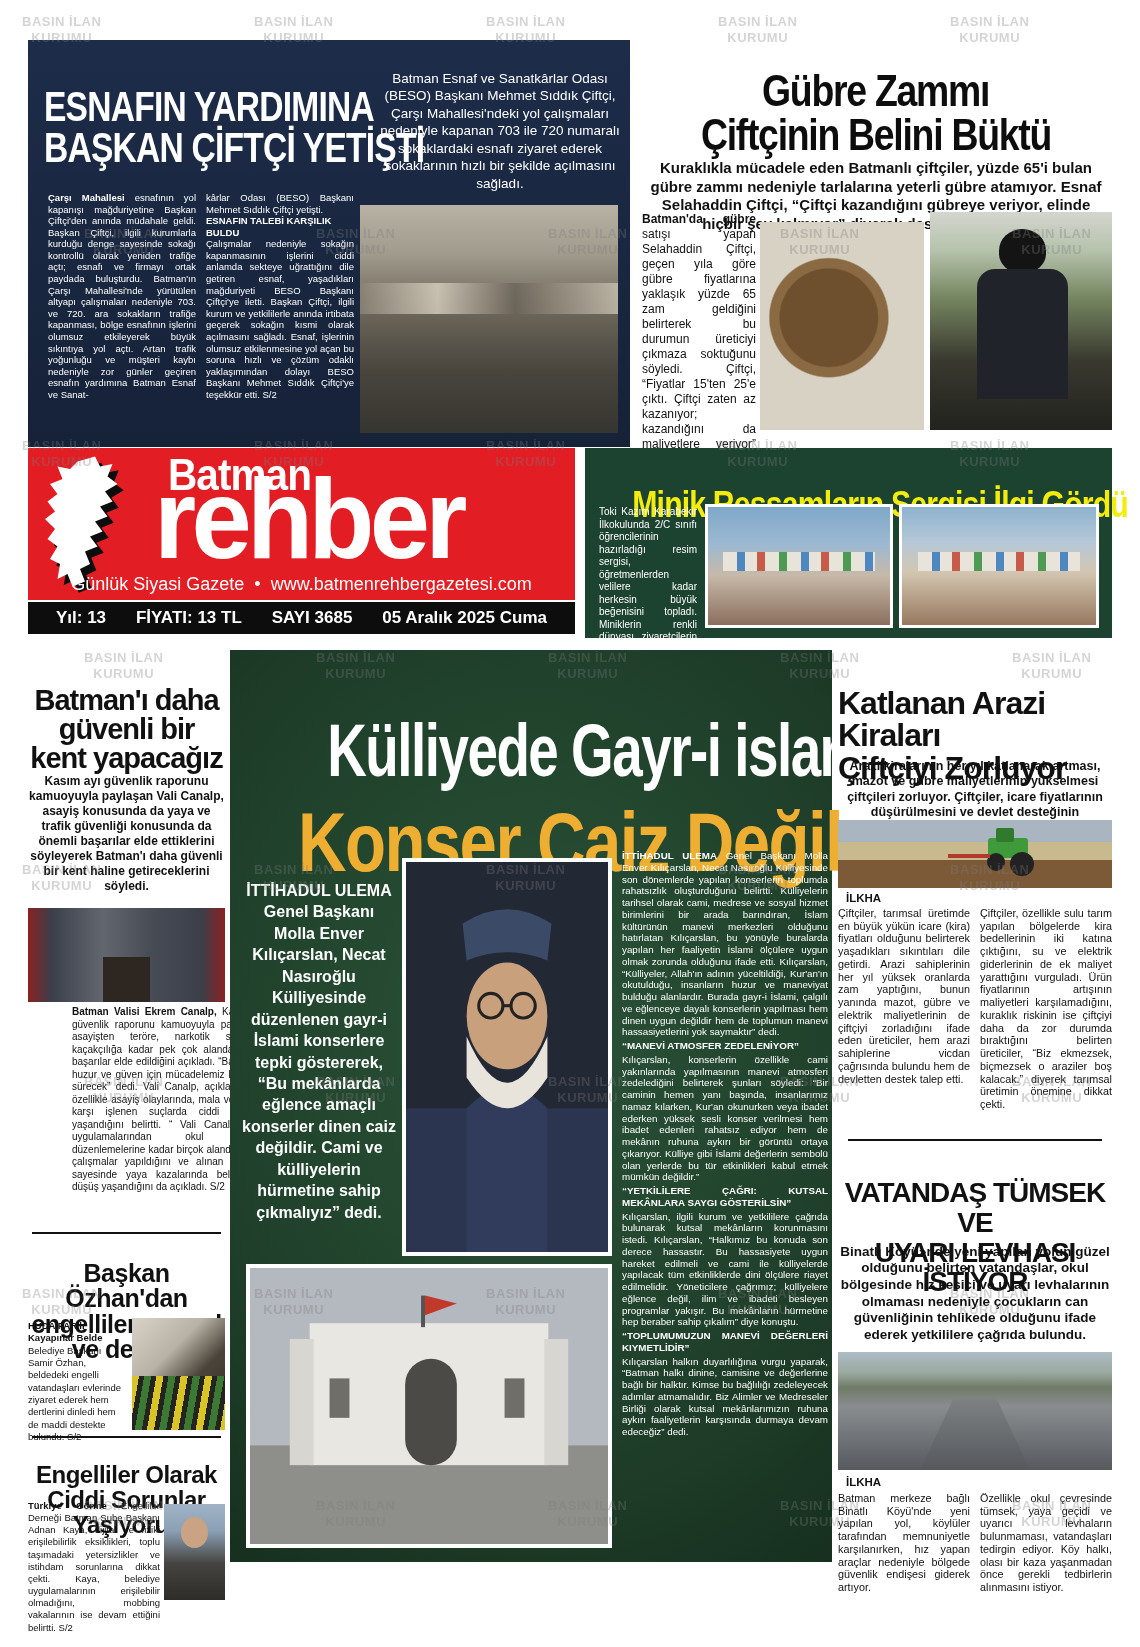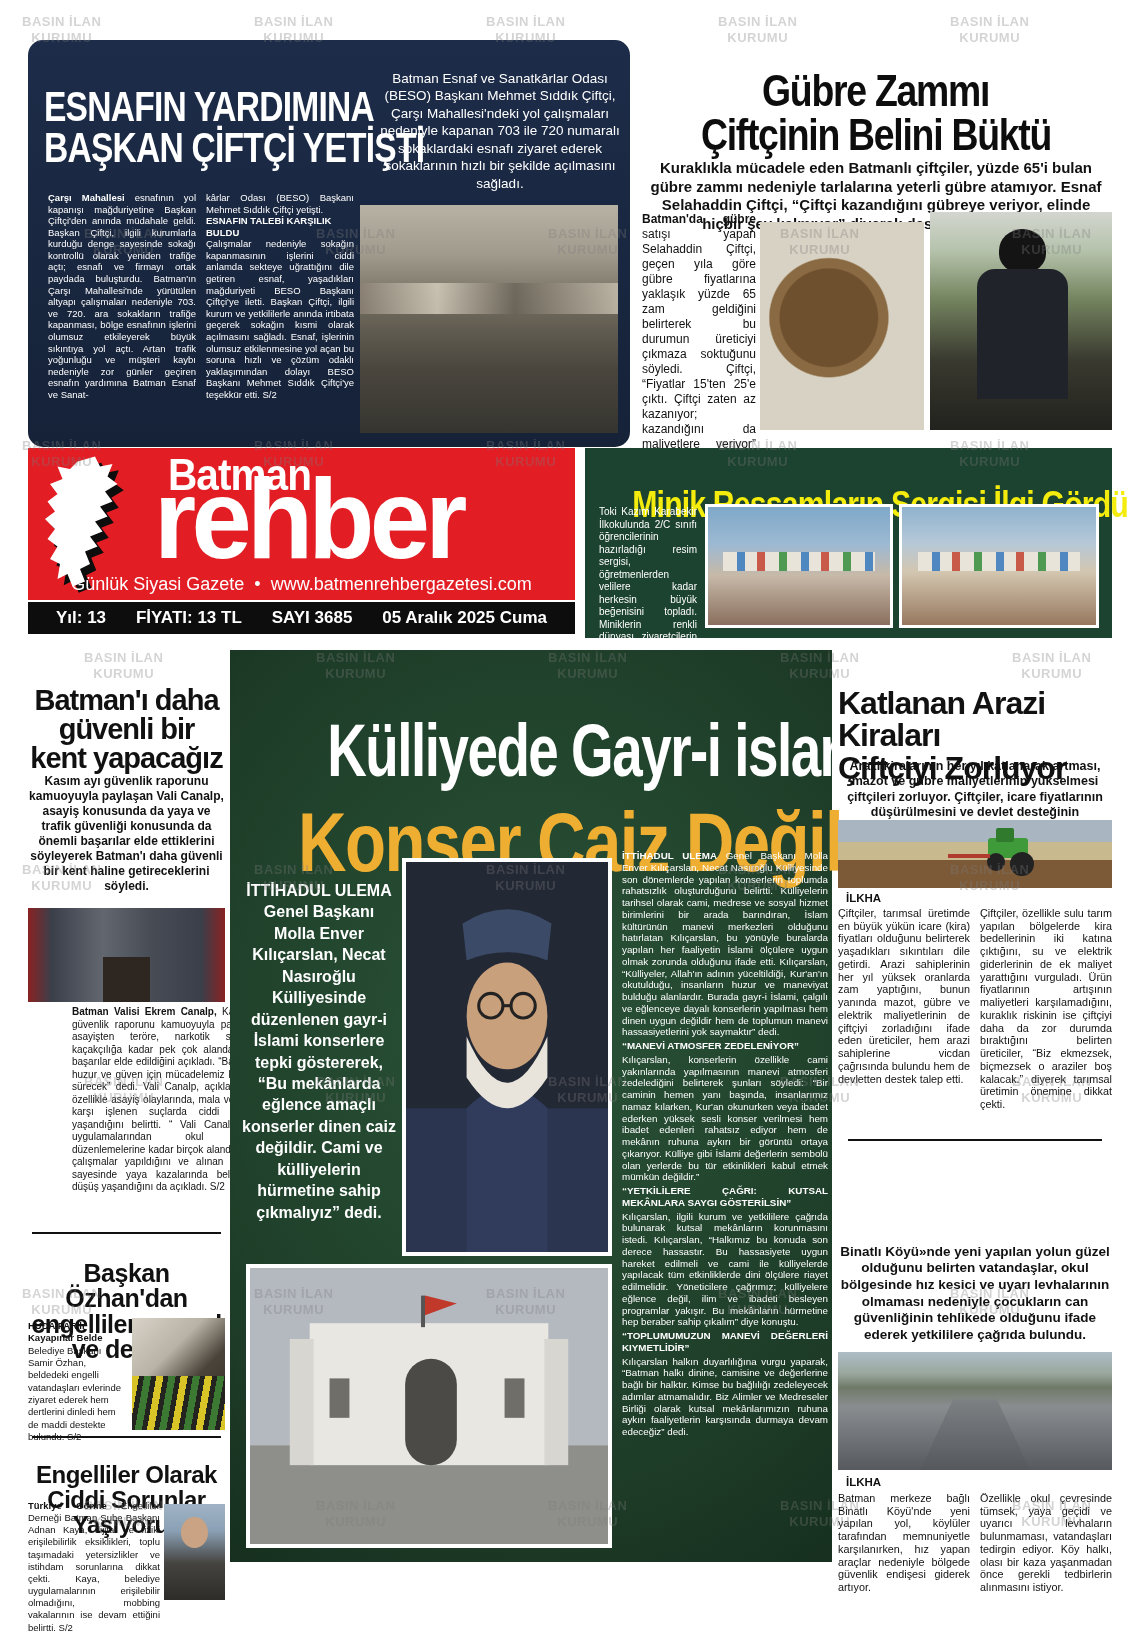--- a/index.html
+++ b/index.html
@@ -6,21 +6,21 @@
   .page{position:relative;width:1140px;height:1647px;margin:0 auto;background:#ffffff;
         font-family:"Liberation Sans","DejaVu Sans",sans-serif;overflow:hidden;color:#111;}
   .abs{position:absolute;}
   .jt{text-align:justify;}
   .ph{position:absolute;box-sizing:border-box;overflow:hidden;}
   .wm{position:absolute;white-space:pre;text-align:center;font-weight:bold;font-size:13px;
       line-height:1.25;color:rgba(125,125,125,.33);pointer-events:none;z-index:40;letter-spacing:.5px;}
   #wmlayer{position:absolute;inset:0;z-index:40;pointer-events:none;}
 
   
-  .navy{left:28px;top:40px;width:602px;height:407px;background:linear-gradient(180deg,#1d2c49,#152238);border-radius:15px;}
+  .navy{left:28px;top:40px;width:602px;height:407px;background:linear-gradient(180deg,#1d2c49,#152238);}
   .navy .hl{left:16px;top:18px;color:#fff;font-weight:800;font-size:42px;line-height:.98;white-space:nowrap;}
   .navy .hl span{display:block;transform:scaleX(.8);transform-origin:left top;letter-spacing:-1px;}
   .navy .intro{left:352px;top:16px;width:240px;color:#fff;font-size:13.5px;line-height:1.3;text-align:center;font-weight:500;}
   .navy .col{top:152px;width:148px;color:#fff;font-size:9.5px;line-height:1.22;}
   .navy .c1{left:20px;} .navy .c2{left:178px;}
   .lead{font-weight:bold;}
   .colsub{display:block;text-align:left;font-weight:bold;}
   .ph-esnaf-street{left:332px;top:165px;width:258px;height:228px;
     background:linear-gradient(180deg,#b8b2a4 0%,#a09a8c 22%,#6e685c 45%,#4a463e 72%,#35352f 100%);}
   .ph-esnaf-street::before{content:'';position:absolute;left:0;top:34%;width:100%;height:14%;
@@ -231,20 +231,21 @@
       <rect x="110" y="34" width="42" height="4" fill="#b03a2e"></rect>
     </svg>
   </div>
   <div class="abs src src1">İLKHA</div>
   <div class="abs rc-cols1">
     <div>Çiftçiler, tarımsal üretimde en büyük yükün icare (kira) fiyatları olduğunu belirterek yaşadıkları sıkıntıları dile getirdi. Arazi sahiplerinin her yıl yüksek oranlarda zam yaptığını, bunun yanında mazot, gübre ve elektrik maliyetlerinin de çiftçiyi zorladığını ifade eden üreticiler, hem arazi sahiplerine vicdan çağrısında bulundu hem de devletten destek talep etti.</div>
     <div>Çiftçiler, özellikle sulu tarım yapılan bölgelerde kira bedellerinin iki katına çıktığını, su ve elektrik giderlerinin de ek maliyet yarattığını vurguladı. Ürün fiyatlarının artışının maliyetleri karşılamadığını, kuraklık riskinin ise çiftçiyi daha da zor durumda bıraktığını belirten üreticiler, “Biz ekmezsek, biçmezsek o araziler boş kalacak.” diyerek tarımsal üretimin önemine dikkat çekti.</div>
   </div>
   <div class="abs div3"></div>
 
+  <h2 class="abs rc-h2"><span>VATANDAŞ TÜMSEK VE</span><br><span>UYARI LEVHASI İSTİYOR</span></h2>
   <p class="abs rc-sub2">Binatlı Köyü»nde yeni yapılan yolun güzel olduğunu belirten vatandaşlar, okul bölgesinde hız kesici ve uyarı levhalarının olmaması nedeniyle çocukların can güvenliğinin tehlikede olduğunu ifade ederek yetkililere çağrıda bulundu.</p>
   <div class="ph ph-road"></div>
   <div class="abs src src2">İLKHA</div>
   <div class="abs rc-cols2">
     <div>Batman merkeze bağlı Binatlı Köyü'nde yeni yapılan yol, köylüler tarafından memnuniyetle karşılanırken, hız yapan araçlar nedeniyle bölgede güvenlik endişesi giderek artıyor.</div>
     <div>Özellikle okul çevresinde tümsek, yaya geçidi ve uyarıcı levhaların bulunmaması, vatandaşları tedirgin ediyor. Köy halkı, olası bir kaza yaşanmadan önce gerekli tedbirlerin alınmasını istiyor.</div>
   </div>
 
   <div id="wmlayer">
       <div class="wm" style="left: 22px; top: 14px;">BASIN İLAN

